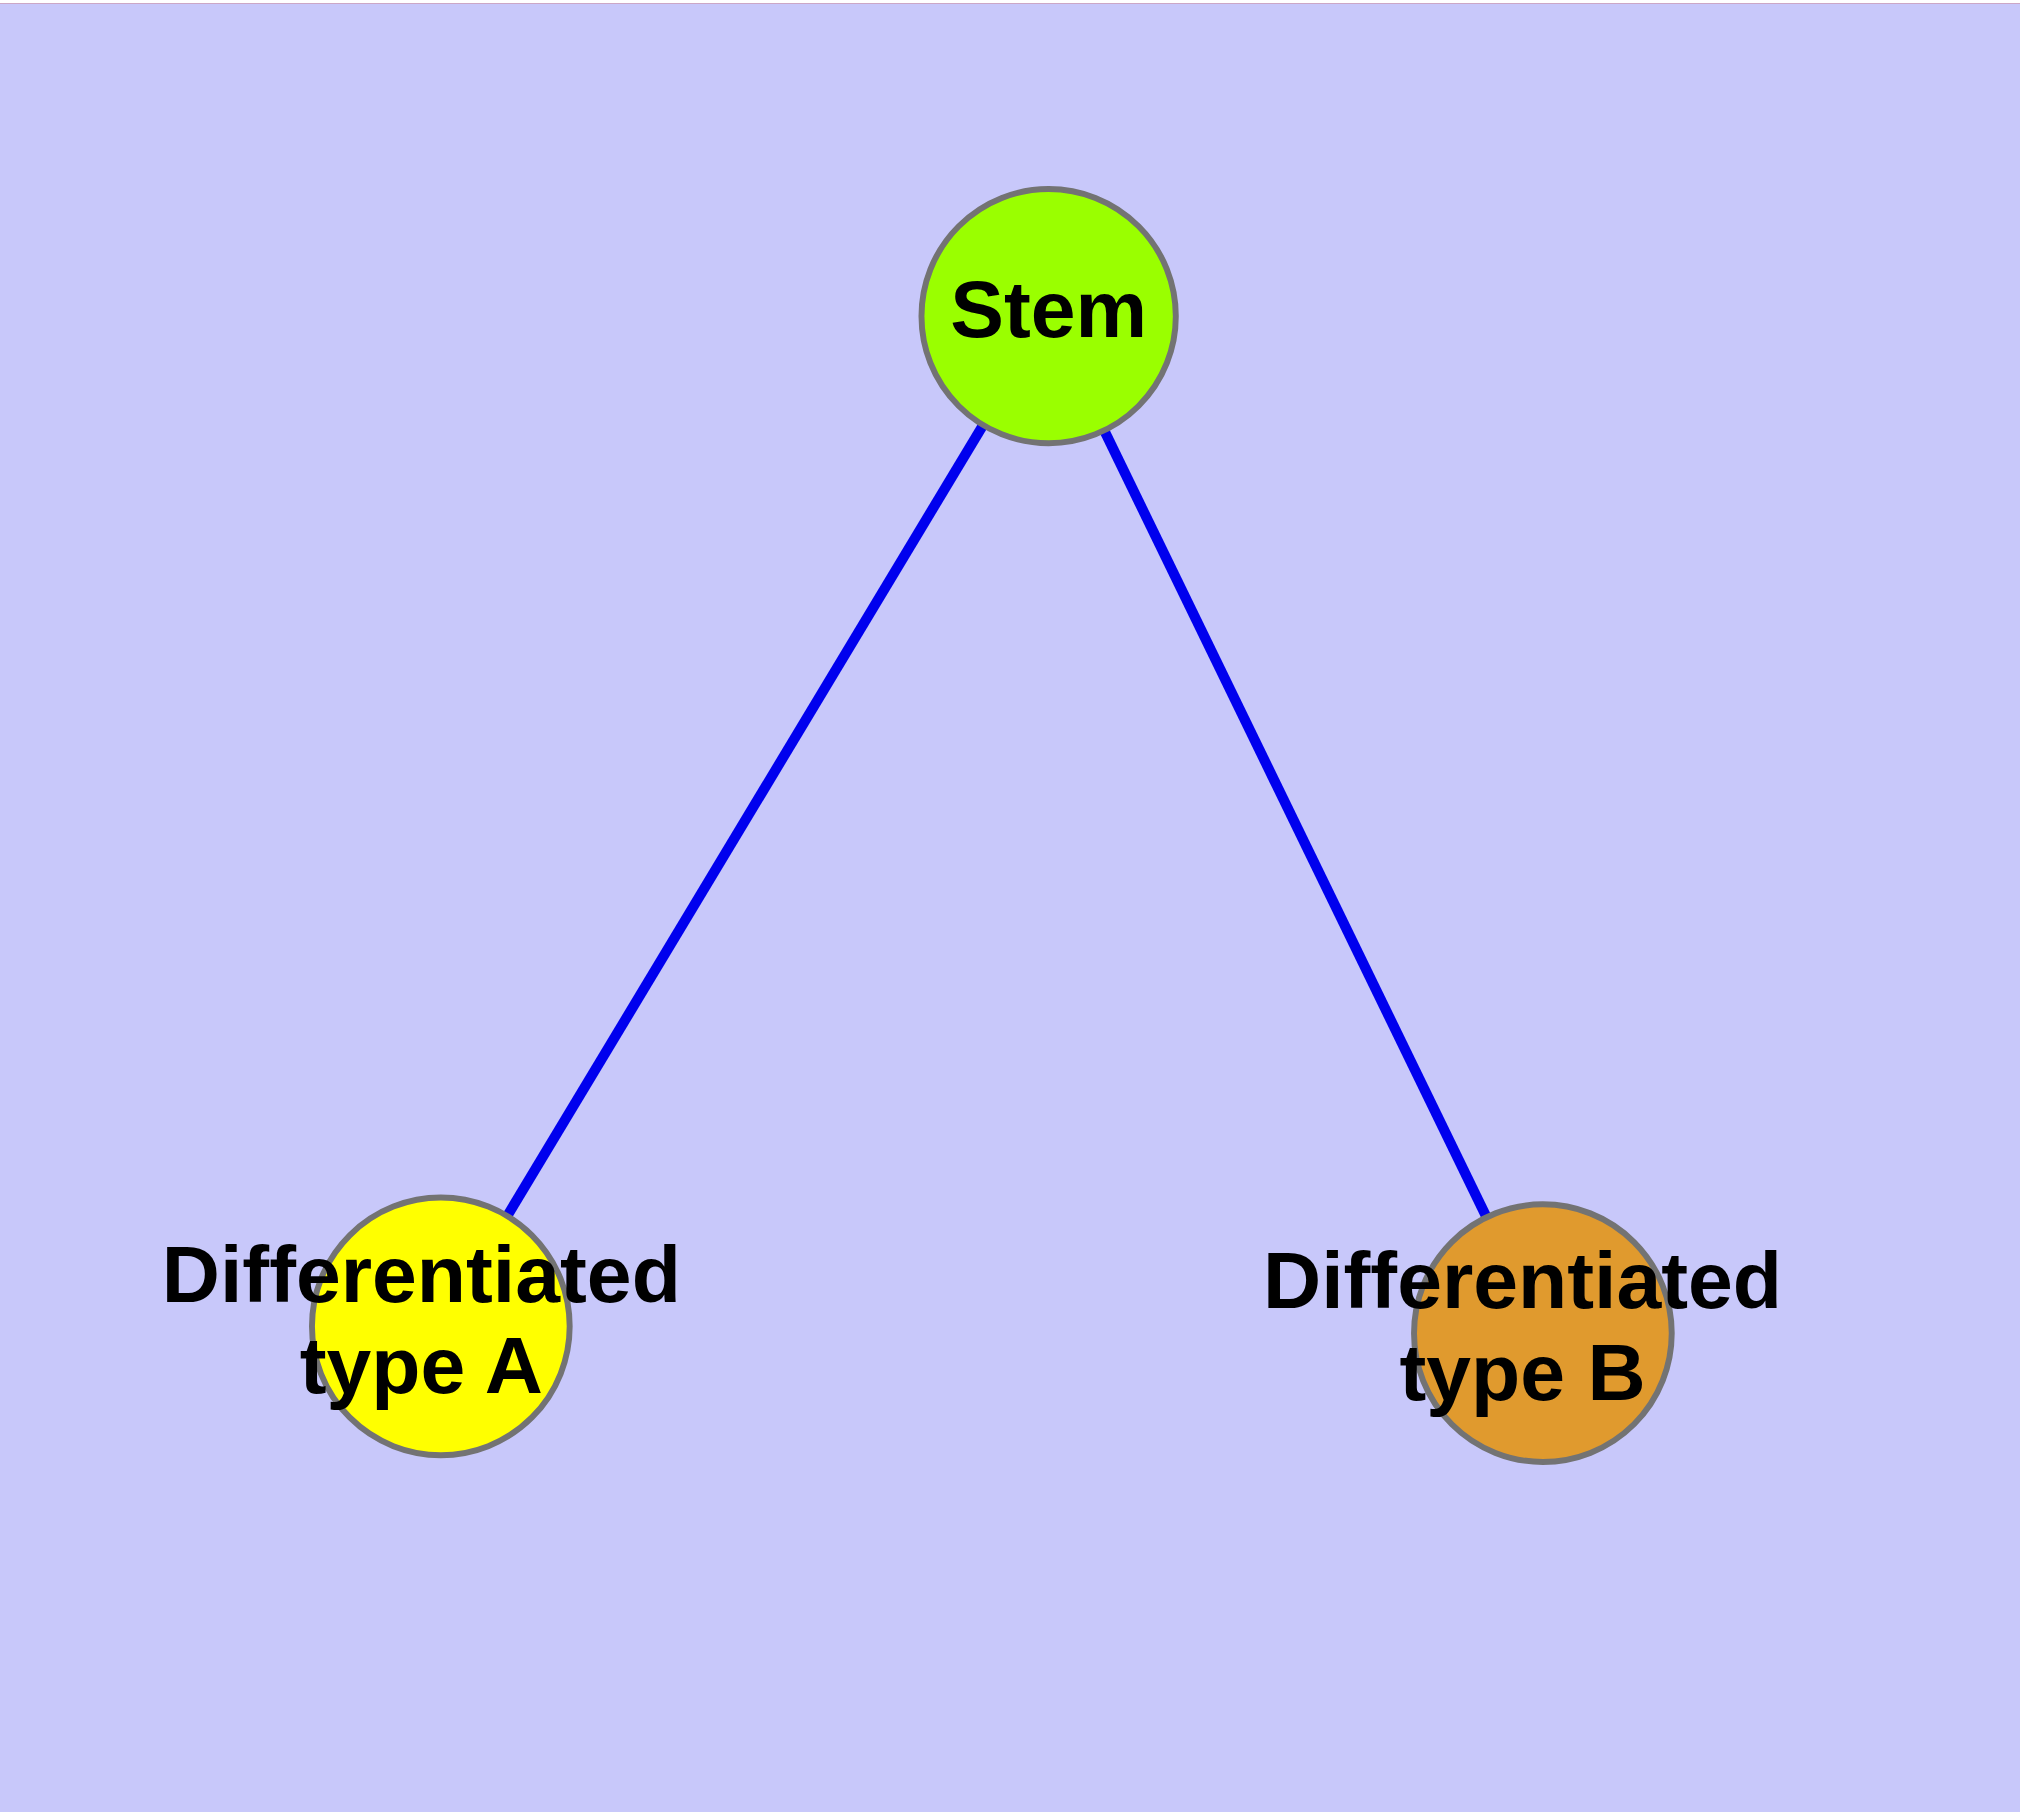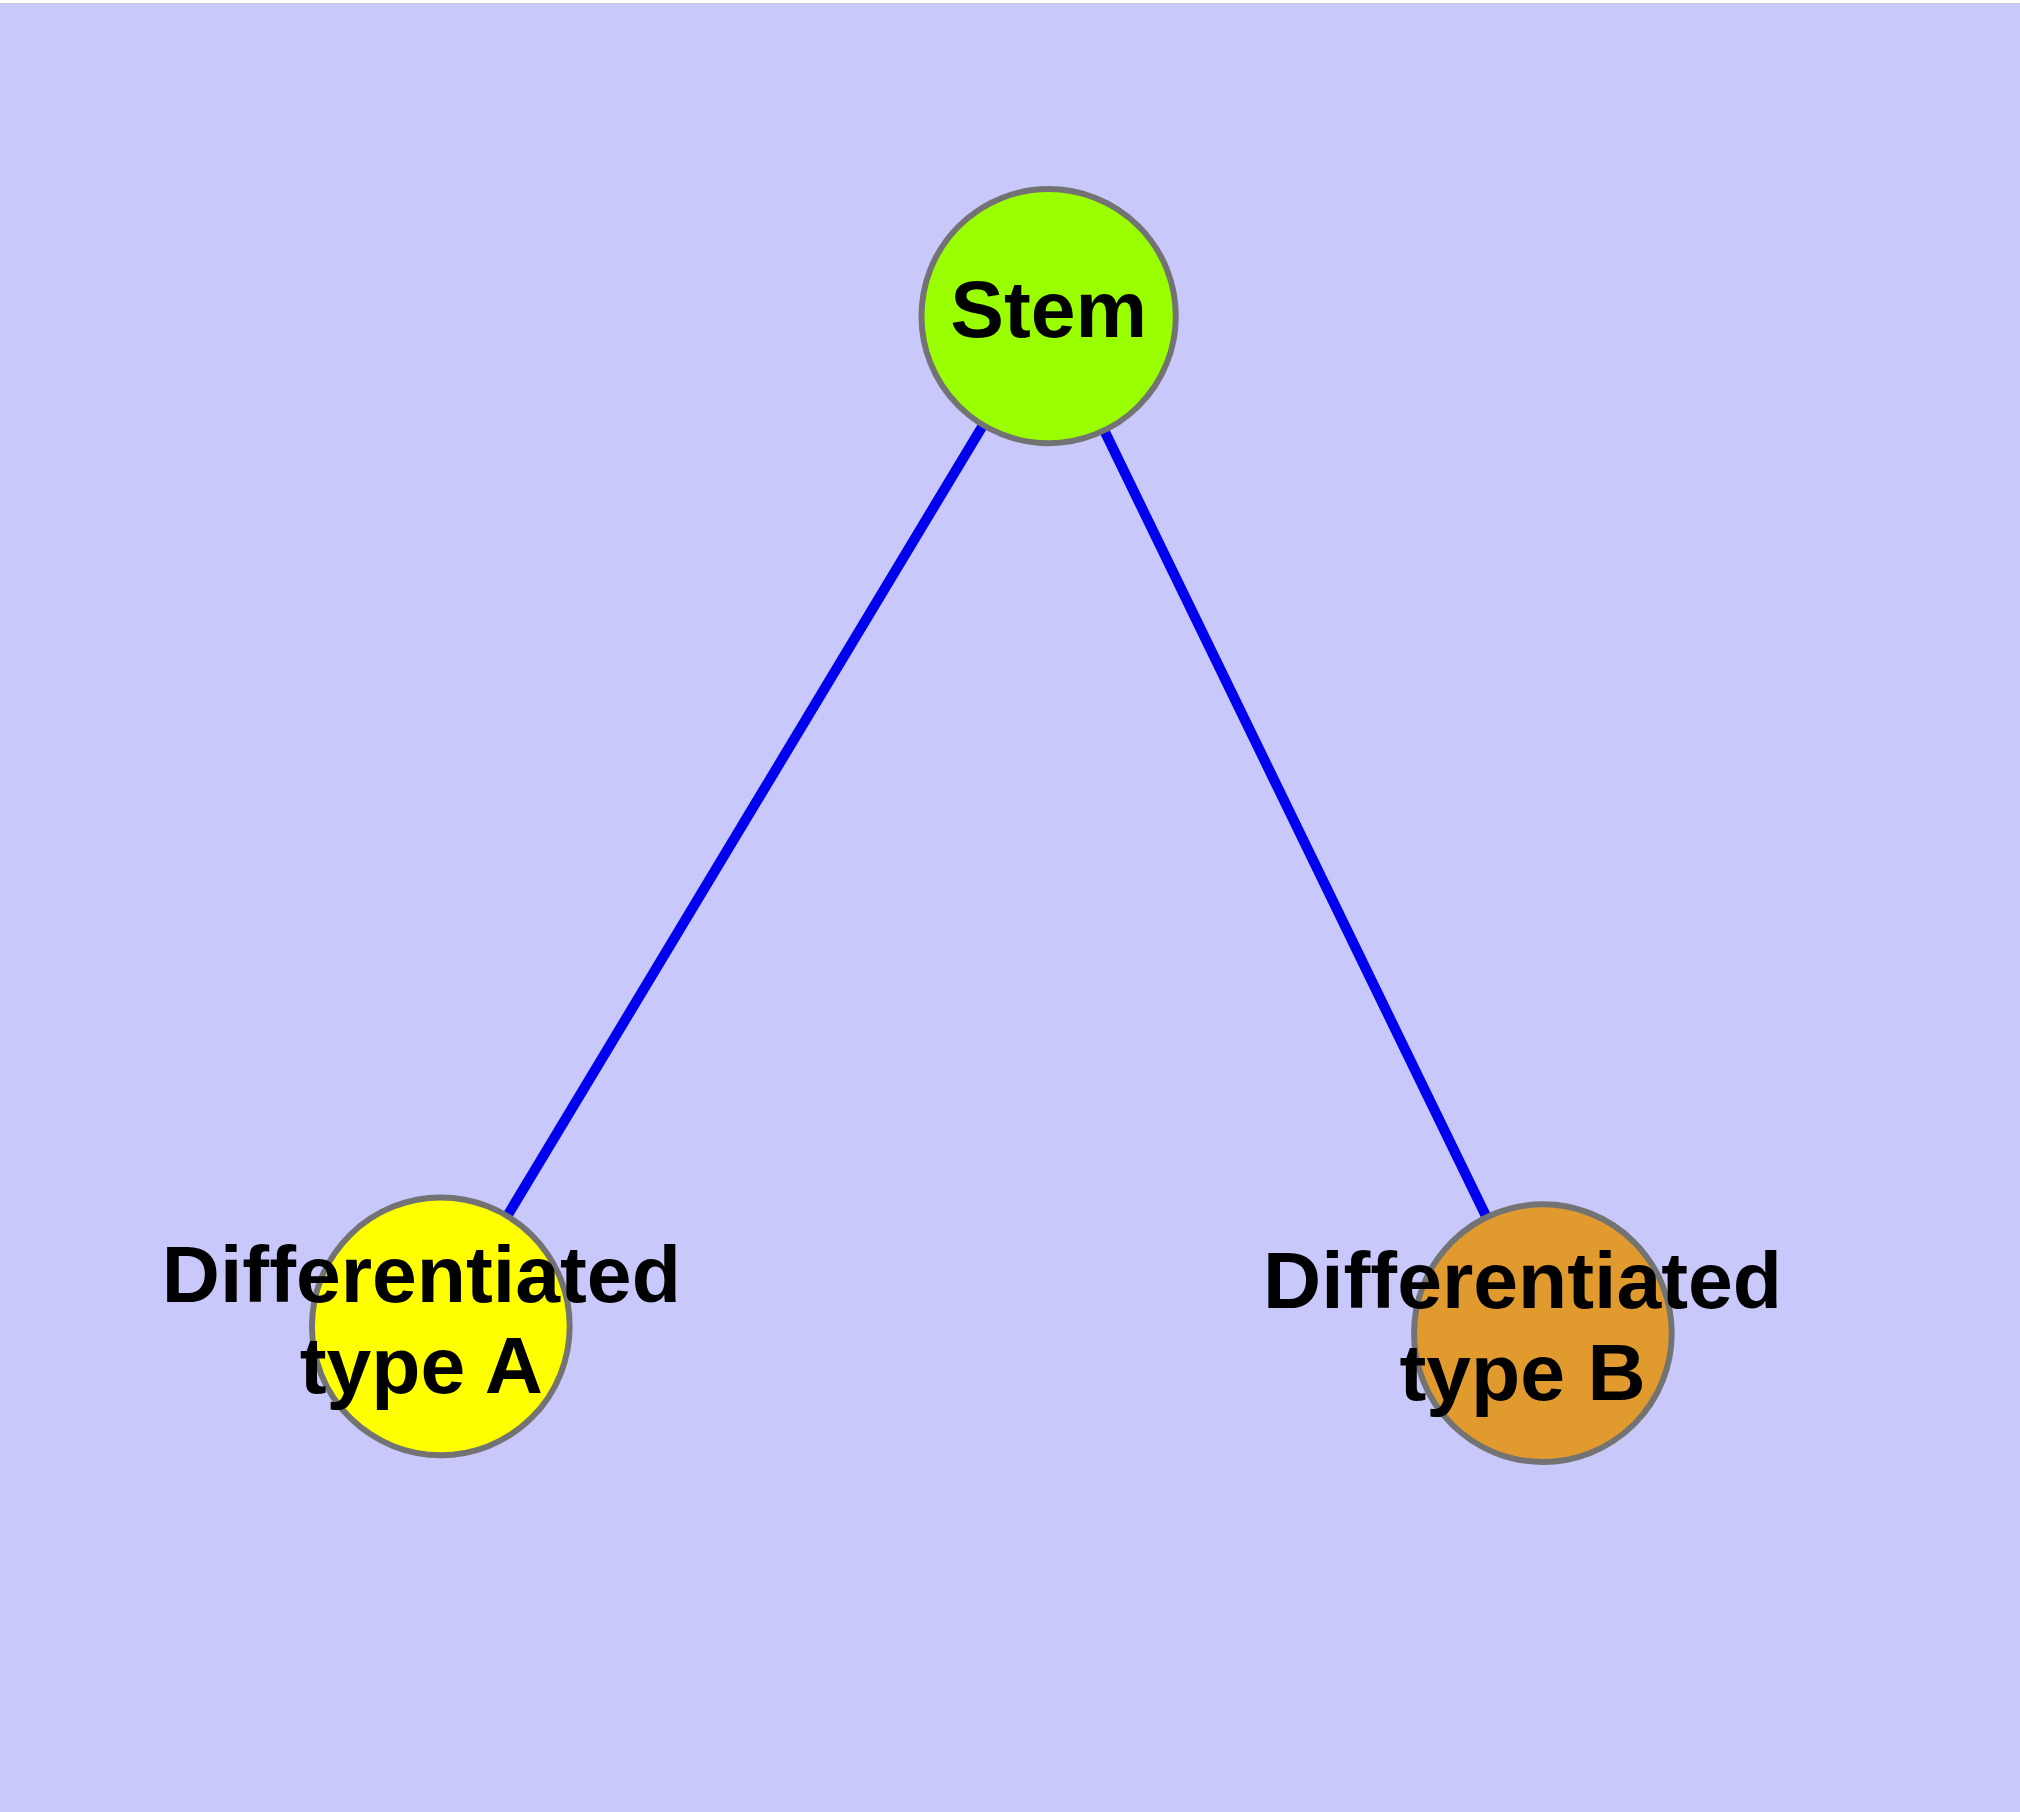--- a/index.html
+++ b/index.html
@@ -6,21 +6,21 @@
   html, body {
     margin: 0;
     padding: 0;
     background: #ffffff;
   }
   #canvas {
     position: relative;
     width: 2021px;
     height: 1812px;
     overflow: hidden;
-    background: #a3a3a3;
+    background: #b91c1c;
     font-family: "Liberation Sans", "DejaVu Sans", sans-serif;
   }
   #graph-svg {
     position: absolute;
     top: 0;
     left: 0;
     width: 2021px;
     height: 1812px;
     display: block;
   }

